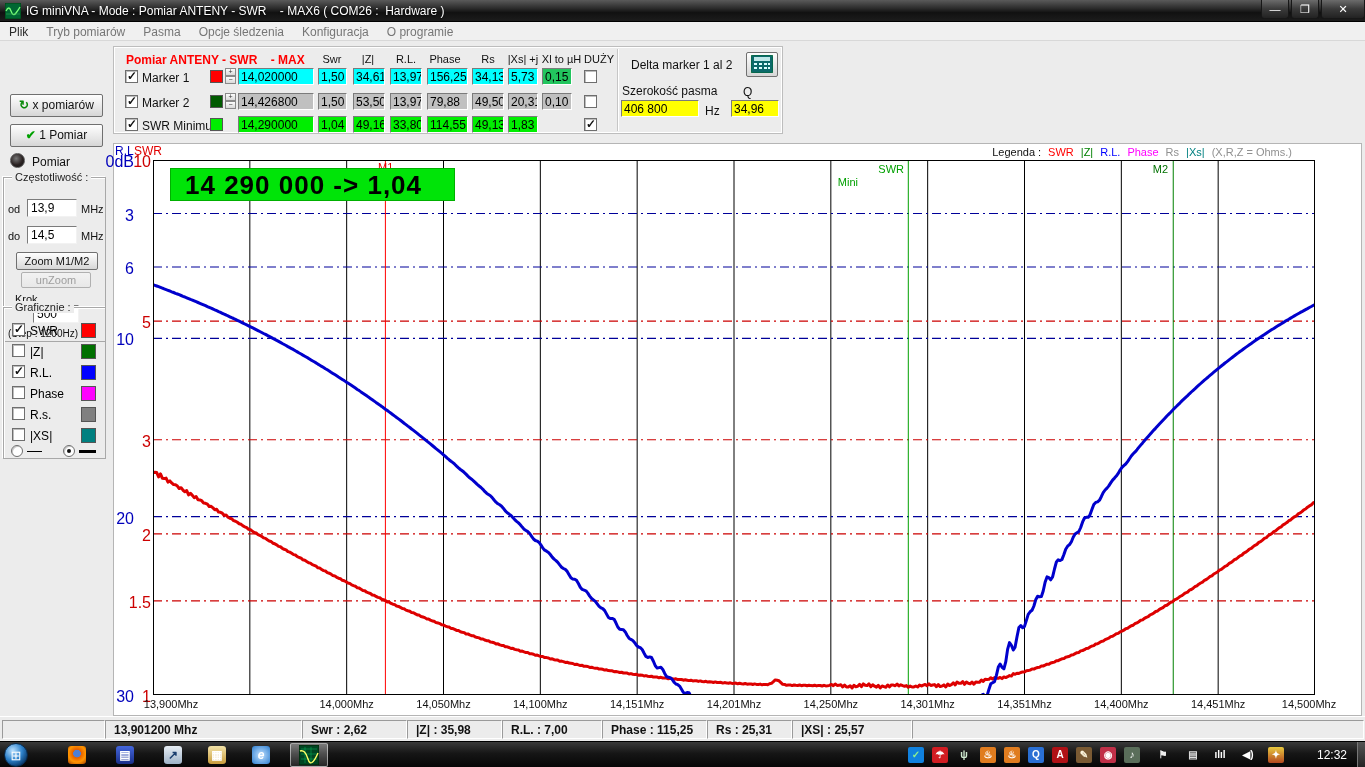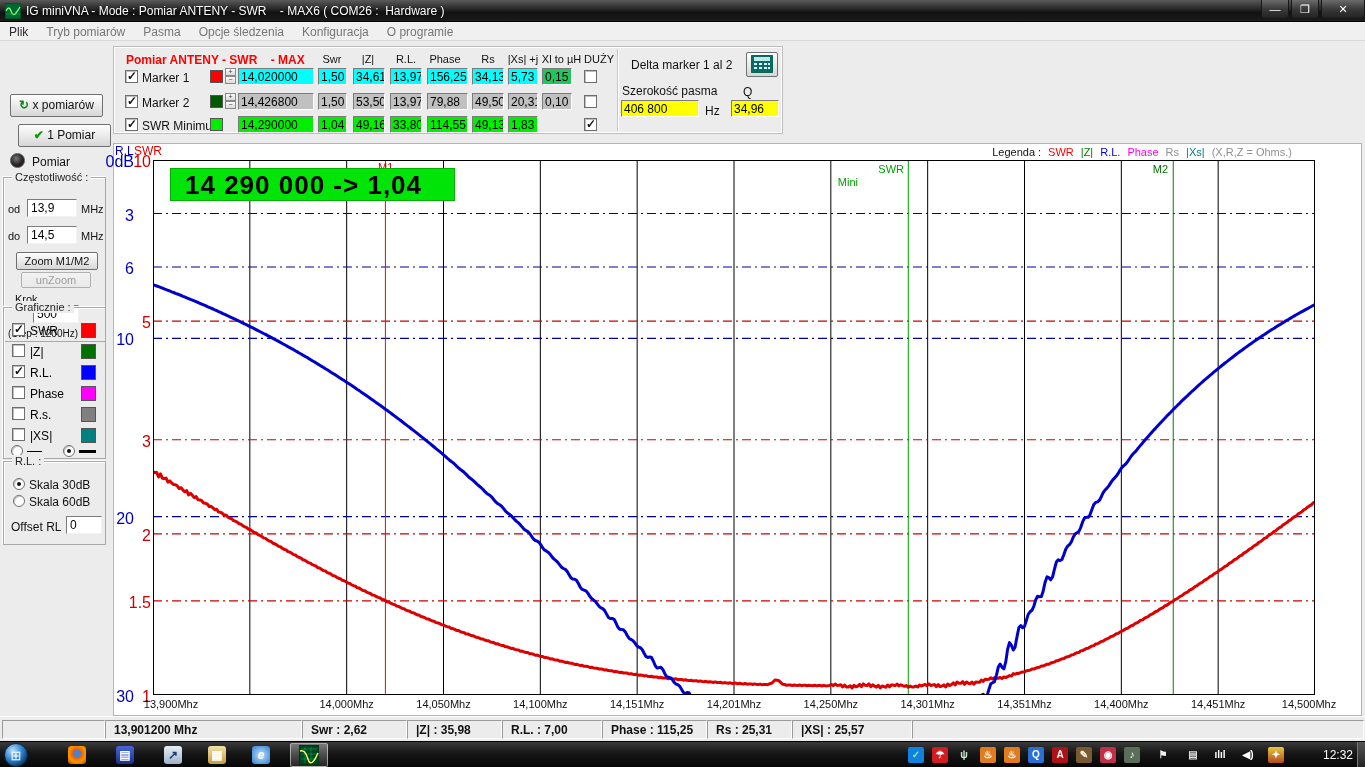--- a/index.html
+++ b/index.html
@@ -95,21 +95,21 @@
   #start-orb { left:4px; top:1px; width:24px; height:24px; border-radius:50%;
     background:radial-gradient(circle at 35% 30%, #b9e0ff, #2f83cc 45%, #0a3a6b 78%, #041f3d);
     border:1px solid #072a4d; color:#fff; text-align:center; line-height:23px; font-size:13px; }
   .tb-icon { position:absolute; top:4px; width:18px; height:18px; border-radius:3px;
     text-align:center; line-height:18px; font-size:12px; font-weight:bold; }
   .tray-icon { position:absolute; top:5px; width:16px; height:16px; border-radius:2px;
     text-align:center; line-height:16px; font-size:10px; font-weight:bold; }
   #active-app { left:290px; top:1px; width:38px; height:24px;
     background:linear-gradient(rgba(255,255,255,.35),rgba(255,255,255,.12));
     border:1px solid rgba(255,255,255,.5); border-radius:2px; }
-  #clock { right:12px; top:6px; color:#fff; font-size:12px; }
+  #clock { right:18px; top:6px; color:#fff; font-size:12px; }
   #show-desktop { right:0; top:0; width:8px; height:26px;
     background:linear-gradient(#555,#222); border-left:1px solid #777; }
 </style>
 </head>
 <body>
 
 <div id="app">
 
   <div class="abs" id="titlebar">
     <svg class="abs" id="app-icon" viewBox="0 0 16 16">
@@ -124,21 +124,21 @@
   </div>
 
   <div class="abs" id="menubar"><span class="menuitem first">Plik</span><span class="menuitem">Tryb pomiarów</span><span class="menuitem">Pasma</span><span class="menuitem">Opcje śledzenia</span><span class="menuitem">Konfiguracja</span><span class="menuitem">O programie</span></div>
 
   <div class="abs" id="main"></div>
 
   <div class="abs btn3d" style="left:10px;top:94px;width:93px;height:23px;line-height:21px;">
     <span style="color:#0a8a0a;font-weight:bold;">↻</span>
     <span>x pomiarów</span>
   </div>
-  <div class="abs btn3d" style="left:10px;top:124px;width:93px;height:23px;line-height:21px;margin-left:8px;">
+  <div class="abs btn3d" style="left:10px;top:124px;width:93px;height:23px;line-height:21px;">
     <span style="color:#00a000;font-weight:bold;">✔</span>
     <span>1 Pomiar</span>
   </div>
   <div class="abs" style="left:10px;top:153px;width:15px;height:15px;border-radius:50%;background:radial-gradient(circle at 40% 35%,#777,#2a2222 55%,#111);border:1px solid #555;"></div>
   <span class="lbl" style="left:32px;top:155px;font-size:12px;">Pomiar</span>
 
   <div class="abs groupbox" style="left:3px;top:177px;width:103px;height:165px;">
     <span class="grouptitle">Częstotliwość :</span>
     <span class="lbl" style="left:4px;top:25px;">od</span>
     <input class="field" style="left: 23px; top: 21px; width: 50px; height: 18px;" value="13,9">
@@ -172,29 +172,20 @@
       <span style="position: absolute; left: 26px; top: 79px; font-size: 12px; white-space: nowrap;">Phase</span>
       <span class="csq" style="left: 77px; top: 78px; width: 15px; height: 15px; background: rgb(255, 0, 255);"></span>
       <span class="cb" style="left: 8px; top: 99px;"></span>
       <span style="position: absolute; left: 26px; top: 100px; font-size: 12px; white-space: nowrap;">R.s.</span>
       <span class="csq" style="left: 77px; top: 99px; width: 15px; height: 15px; background: rgb(128, 128, 128);"></span>
       <span class="cb" style="left: 8px; top: 120px;"></span>
       <span style="position: absolute; left: 26px; top: 121px; font-size: 12px; white-space: nowrap;">|XS|</span>
       <span class="csq" style="left: 77px; top: 120px; width: 15px; height: 15px; background: rgb(0, 128, 128);"></span>
     </div>
 
-  <div class="abs groupbox" style="left:3px;top:461px;width:103px;height:84px;">
-    <span class="grouptitle">R.L. :</span>
-    <span class="radio checked" style="left:9px;top:16px;"></span>
-    <span class="lbl" style="left:25px;top:16px;font-size:12px;">Skala 30dB</span>
-    <span class="radio" style="left:9px;top:33px;"></span>
-    <span class="lbl" style="left:25px;top:33px;font-size:12px;">Skala 60dB</span>
-    <span class="lbl" style="left:7px;top:58px;font-size:12px;">Offset RL</span>
-    <input class="field" style="left: 62px; top: 54px; width: 36px; height: 18px;" value="0">
-  </div>
 
   <div class="abs" id="marker-panel">
     <span id="marker-title">Pomiar ANTENY - SWR    - MAX</span>
     <div id="colheads">
         <span class="colhead" style="left: 218px;">Swr</span>
         <span class="colhead" style="left: 254px;">|Z|</span>
         <span class="colhead" style="left: 292px;">R.L.</span>
         <span class="colhead" style="left: 331px;">Phase</span>
         <span class="colhead" style="left: 374px;">Rs</span>
         <span class="colhead" style="left: 409px;">|Xs| +j</span>

